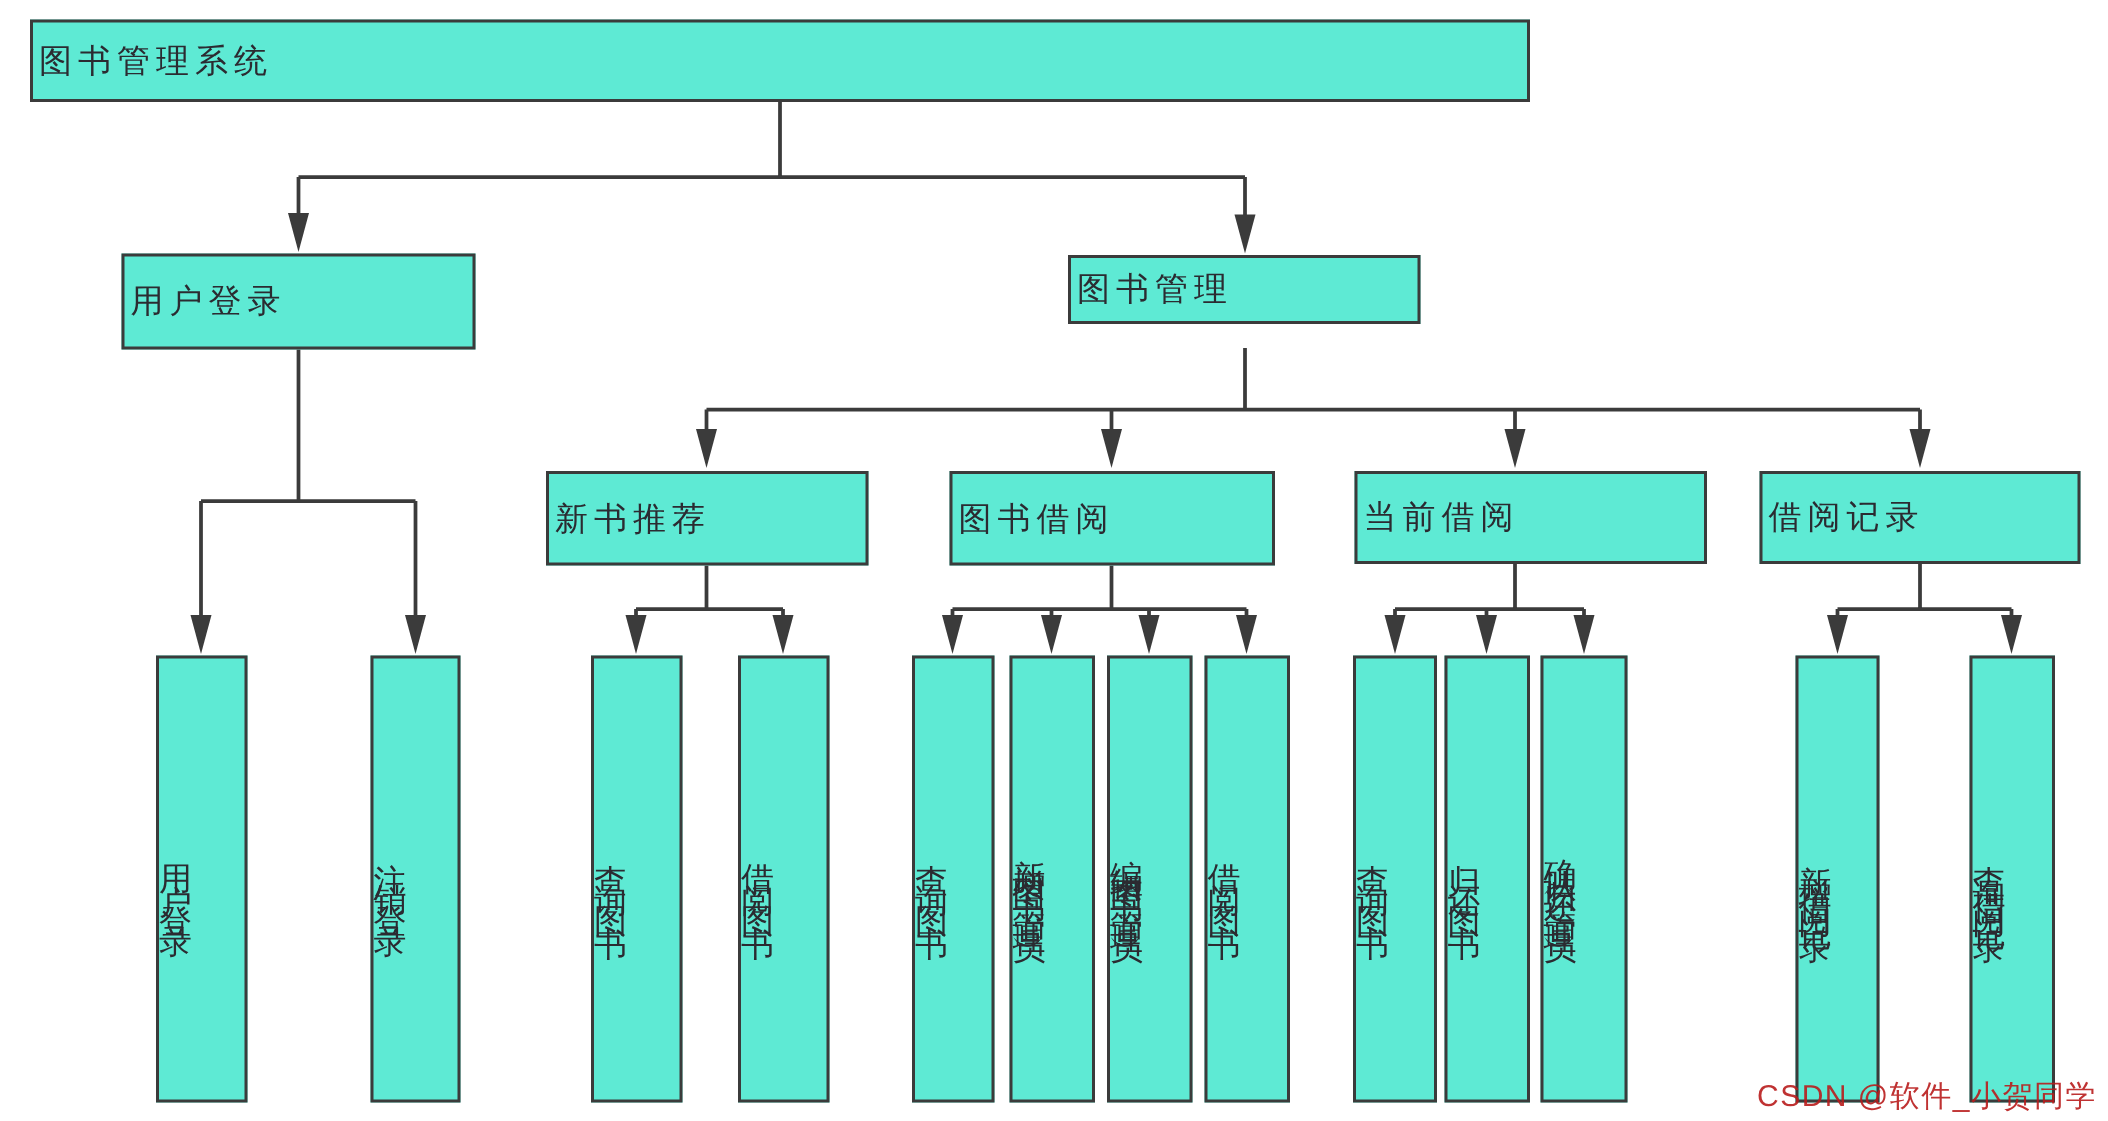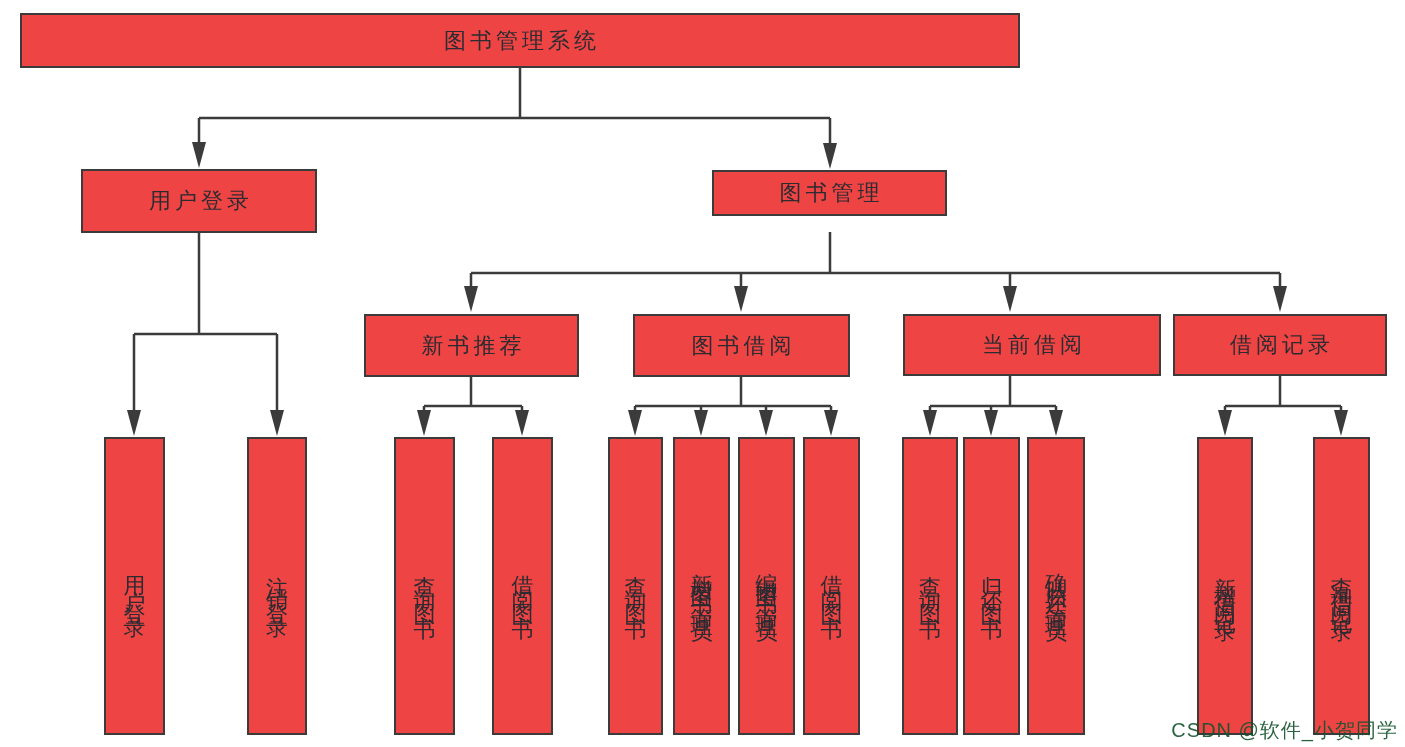--- a/index.html
+++ b/index.html
@@ -18,24 +18,24 @@
   #wires {
     position: absolute;
     left: 0; top: 0;
     width: 1405px; height: 747px;
     z-index: 1;
   }
   .node {
     position: absolute;
     box-sizing: border-box;
     border: 2.5px solid #3b3b3b;
-    background: #ef4444;
+    background: #5eead4;
     display: flex;
     align-items: center;
-    justify-content: center;
+    justify-content: flex-start;
     z-index: 2;
   }
   .h-label {
     color: #2b2b31;
     font-size: 22px;
     letter-spacing: 4px;
     text-indent: 4px;
     white-space: nowrap;
   }
   .leaf .v-label {
@@ -46,21 +46,21 @@
     line-height: 1;
     white-space: nowrap;
   }
   #watermark {
     position: absolute;
     right: 7px;
     bottom: 3px;
     z-index: 3;
     font-size: 20px;
     letter-spacing: 1px;
-    color: #14532d;
+    color: #b91c1c;
     opacity: 0.9;
     white-space: nowrap;
   }
 </style>
 </head>
 <body>
 
 <div id="canvas">
 
   <svg id="wires" width="1405" height="747" viewBox="0 0 1405 747" xmlns="http://www.w3.org/2000/svg" aria-hidden="true">
@@ -106,21 +106,21 @@
   <div class="node" style="left:712px; top:170px; width:235px; height:46px;">
     <span class="h-label">图书管理</span>
   </div>
 
   <div class="node" style="left:364px; top:314px; width:215px; height:63px;">
     <span class="h-label">新书推荐</span>
   </div>
   <div class="node" style="left:633px; top:314px; width:217px; height:63px;">
     <span class="h-label">图书借阅</span>
   </div>
-  <div class="node" style="left:903px; top:314px; width:258px; height:62px;">
+  <div class="node" style="left:903px; top:314px; width:235px; height:62px;">
     <span class="h-label">当前借阅</span>
   </div>
   <div class="node" style="left:1173px; top:314px; width:214px; height:62px;">
     <span class="h-label">借阅记录</span>
   </div>
 
   <div class="node leaf" style="left:104px; top:437px; width:61px; height:298px;">
     <span class="v-label" style="letter-spacing: 14px;">用户登录</span>
   </div>
   <div class="node leaf" style="left:247px; top:437px; width:60px; height:298px;">

